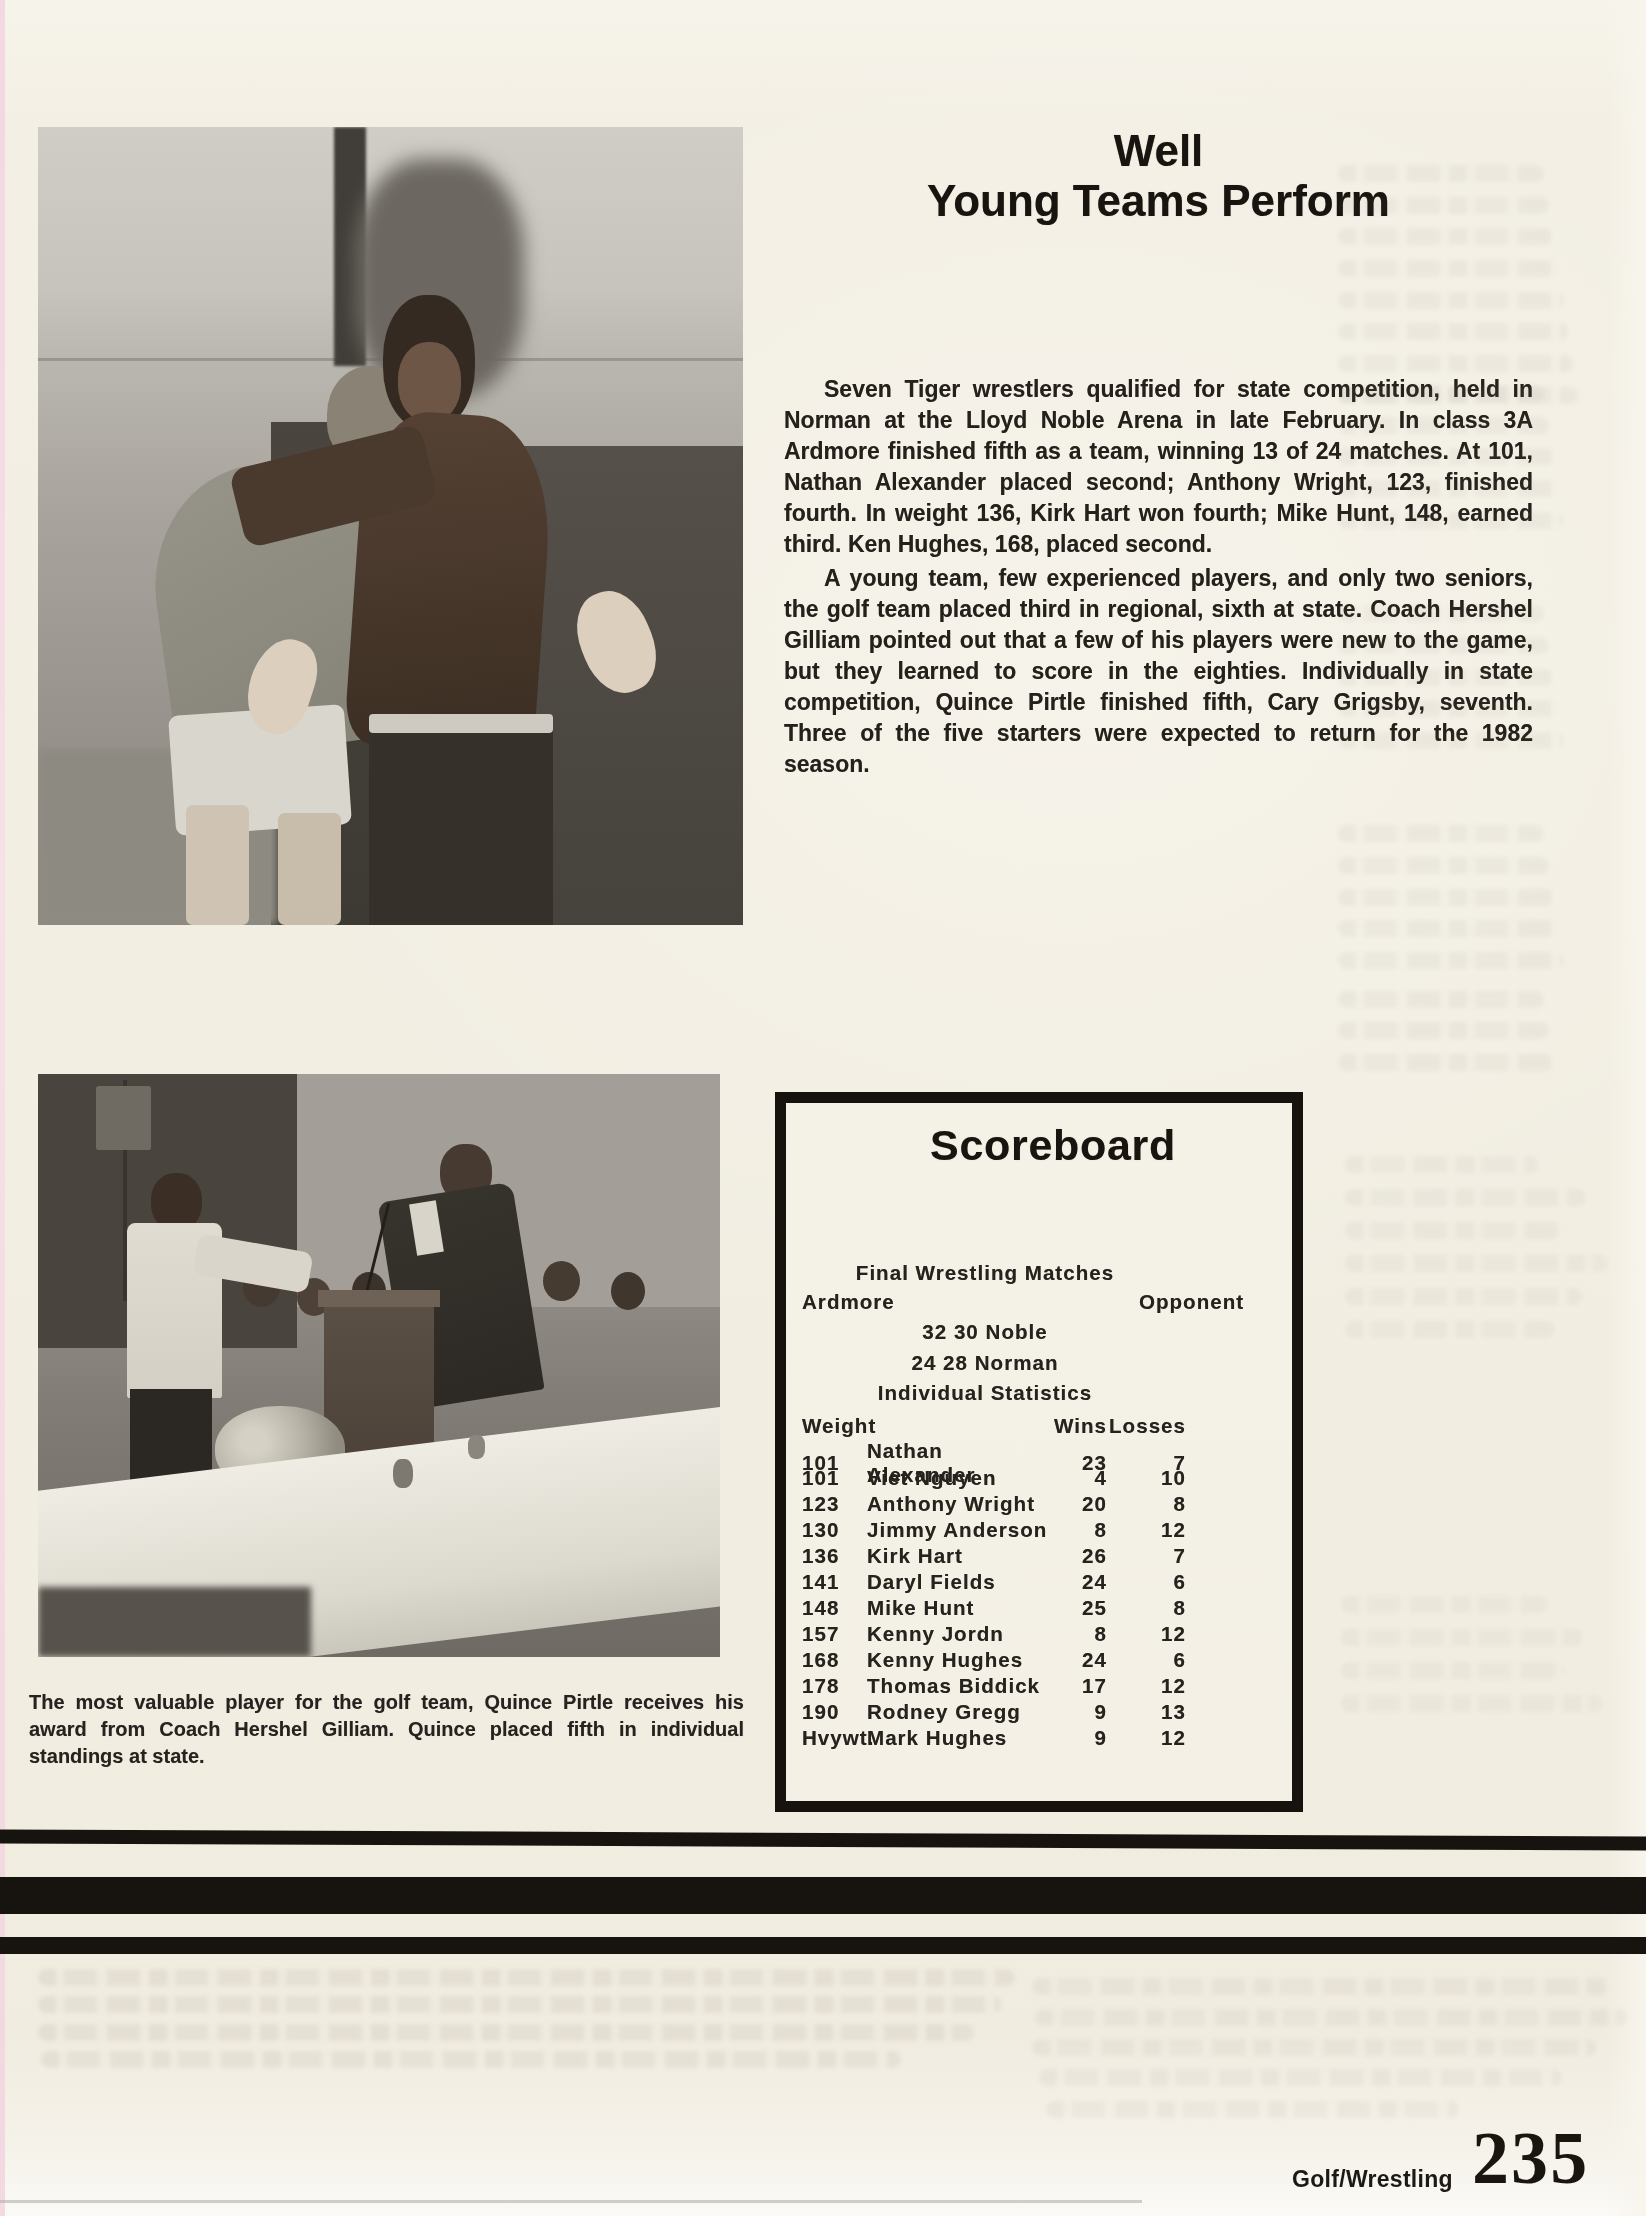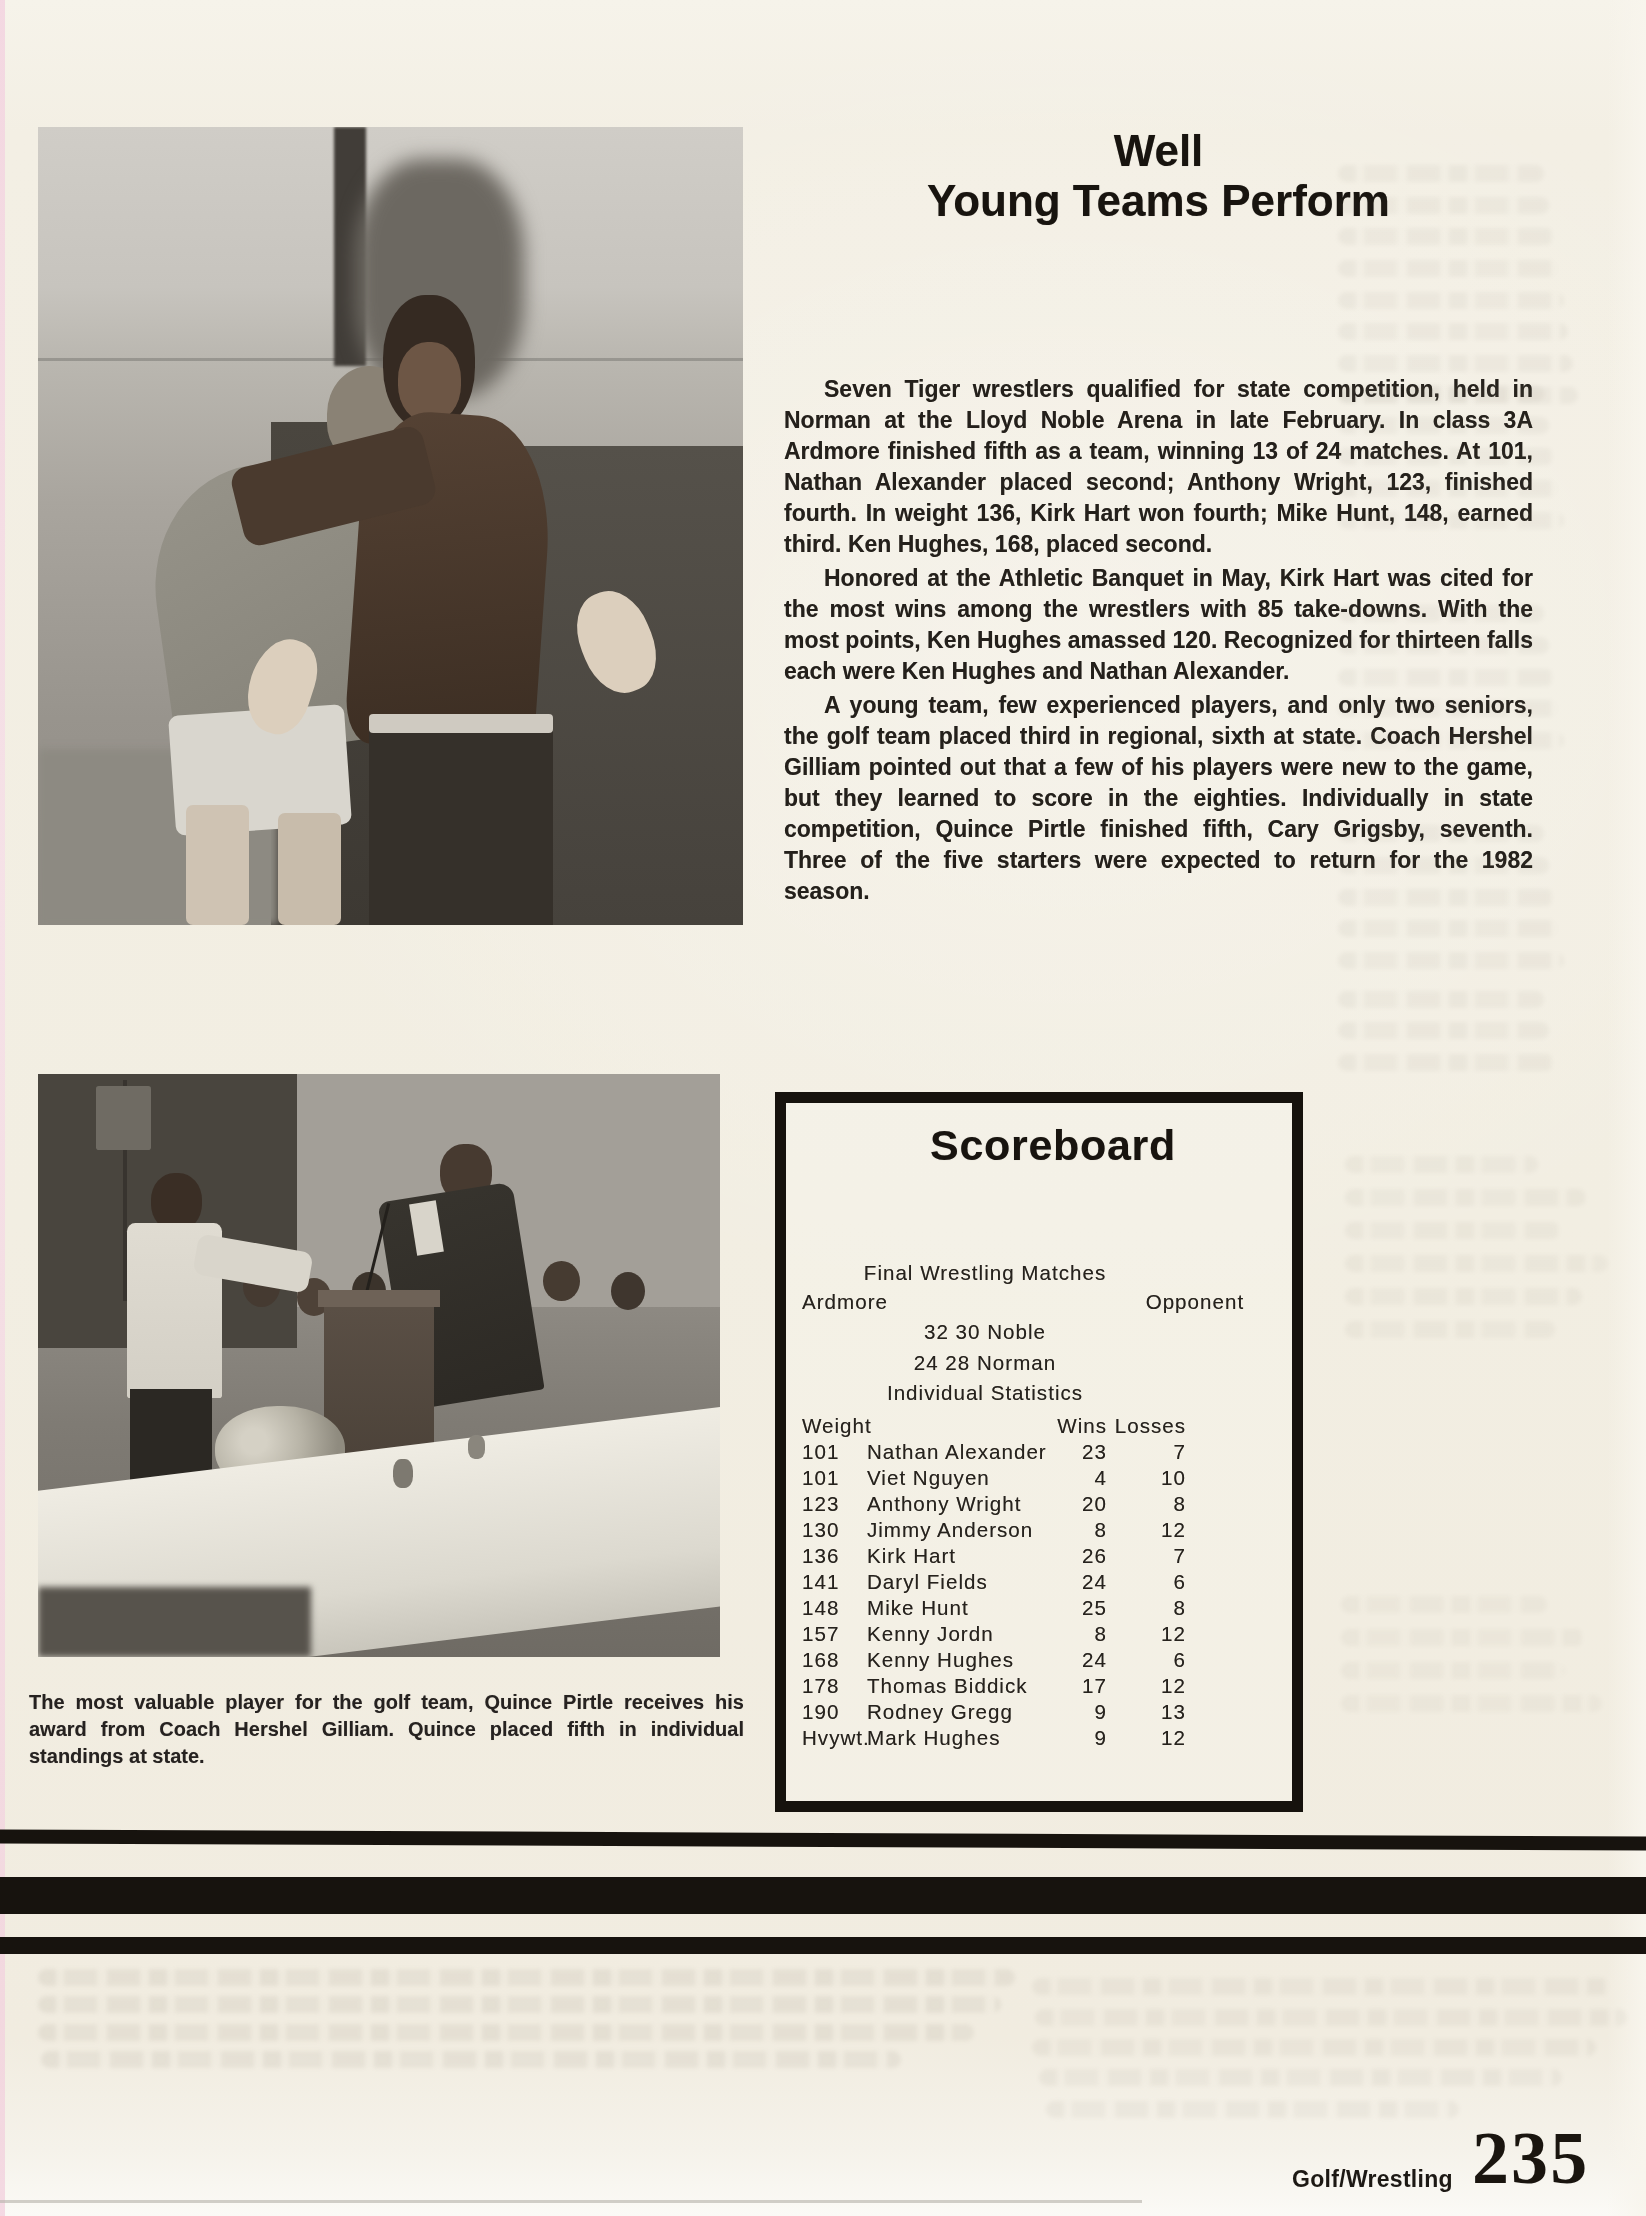--- a/index.html
+++ b/index.html
@@ -31,21 +31,21 @@
   #body-text{position:absolute;left:781px;top:371px;width:755px;
     font-size:23px;line-height:31px;text-align:justify;font-weight:bold;color:#24201b;
     text-shadow:0 0 0.3px rgba(36,32,27,.4);}
   #body-text p{margin:3px;text-indent:40px;}
 
   
   #scoreboard{position:absolute;left:775px;top:1092px;width:528px;height:720px;
     border:11px solid #16120d;box-sizing:border-box;background:rgba(246,243,235,.45);padding-left:28px;}
   #sb-title{margin-top:18px;text-align:center;font-size:43px;font-weight:bold;color:#18140f;
     letter-spacing:0.7px;text-shadow:0 0 0.7px rgba(24,20,15,.4);}
-  .sb{position:absolute;left:16px;right:41px;font-weight:normal;color:#26221d;font-size:20.6px;
+  .sb{position:absolute;left:16px;right:41px;font-weight:bold;color:#26221d;font-size:20.6px;
     letter-spacing:1px;text-shadow:0 0 0.3px rgba(38,34,29,.45);}
   .sb-center{text-align:center;padding-right:83px;}
   #sb-sub{top:158px;}
   #sb-teamrow{top:187px;display:flex;justify-content:space-between;padding-right:6.9px;}
   #sb-match1{top:217px;}
   #sb-match2{top:248px;}
   #sb-stats{top:278px;}
   #sb-header{top:310px;}
   #sb-rows{top:336px;}
   .srow{display:grid;grid-template-columns:65px 182px 58px 79px;height:26px;align-items:center;}
@@ -100,21 +100,20 @@
     <div class="ph" style="left:47%;top:74%;width:26%;height:26%;background:#35302a;"></div>
     <div class="ph" style="left:47%;top:73.5%;width:26%;height:2.5%;background:#cfcac1;border-radius:4.1px;"></div>
   </div>
 
   <div id="title">
     <div>Well</div>
     <div>Young Teams Perform</div>
   </div>
   <div id="body-text">
     <p>Seven Tiger wrestlers qualified for state competition, held in Norman at the Lloyd Noble Arena in late February. In class 3A Ardmore finished fifth as a team, winning 13 of 24 matches. At 101, Nathan Alexander placed second; Anthony Wright, 123, finished fourth. In weight 136, Kirk Hart won fourth; Mike Hunt, 148, earned third. Ken Hughes, 168, placed second.</p>
-    <p>Honored at the Athletic Banquet in May, Kirk Hart was cited for the most wins among the wrestlers with 85 take-downs. With the most points, Ken Hughes amassed 120. Recognized for thirteen falls each were Ken Hughes and Nathan Alexander.</p>
     <p>A young team, few experienced players, and only two seniors, the golf team placed third in regional, sixth at state. Coach Hershel Gilliam pointed out that a few of his players were new to the game, but they learned to score in the eighties. Individually in state competition, Quince Pirtle finished fifth, Cary Grigsby, seventh. Three of the five starters were expected to return for the 1982 season.</p>
   </div>
 
   <div id="photo2" class="photo">
     <div class="ph" style="left:0;top:0;width:38%;height:47%;background:#49453e;"></div>
     <div class="ph" style="left:38%;top:0;width:62%;height:40%;background:#a39f98;"></div>
     <div class="ph" style="left:12.5%;top:1%;width:4.1px;height:38%;background:#38342f;"></div>
     <div class="ph" style="left:8.5%;top:2%;width:8%;height:11%;background:#6f6b63;border-radius:2.8px;"></div>
     <div class="ph" style="left:30%;top:33%;width:5.5%;height:7%;background:#453a31;border-radius:50%;"></div>
     <div class="ph" style="left:38%;top:35%;width:5%;height:6.5%;background:#4e4238;border-radius:50%;"></div>

